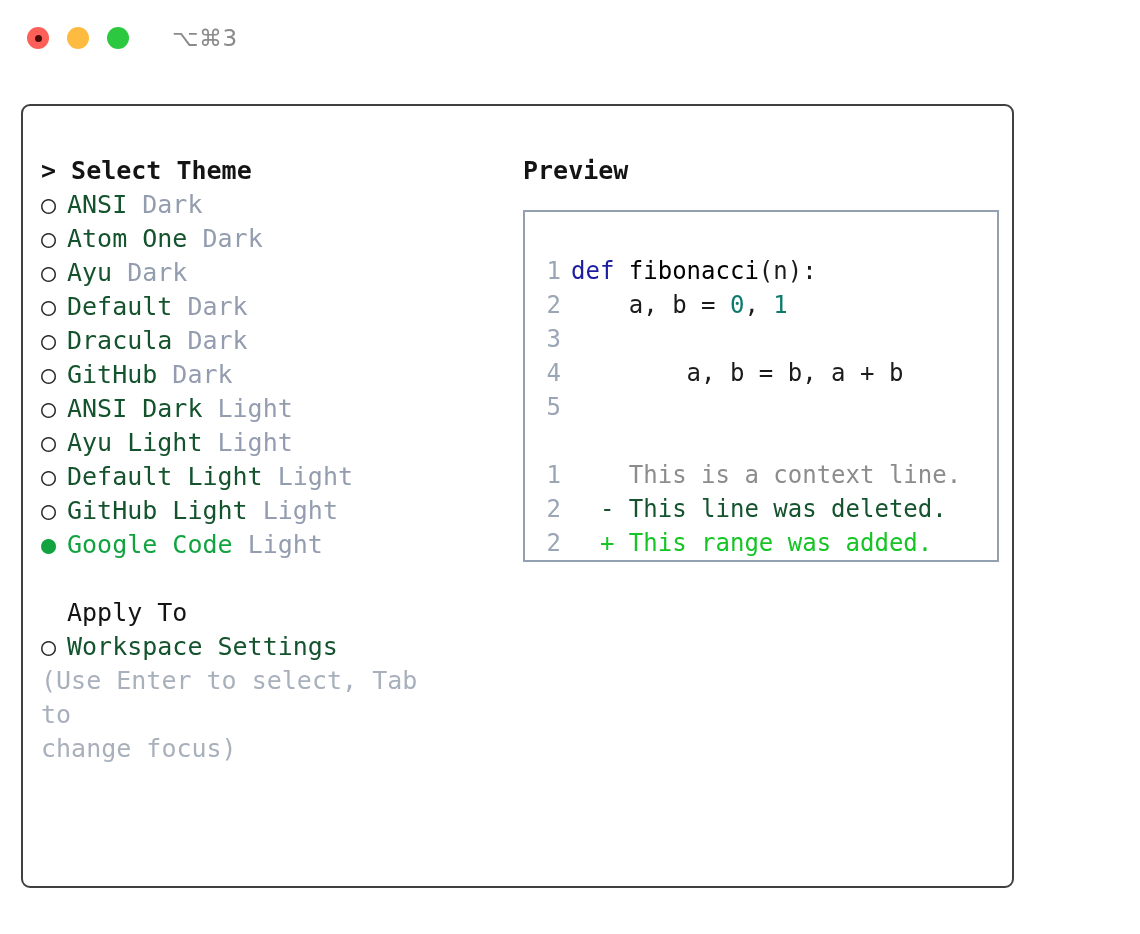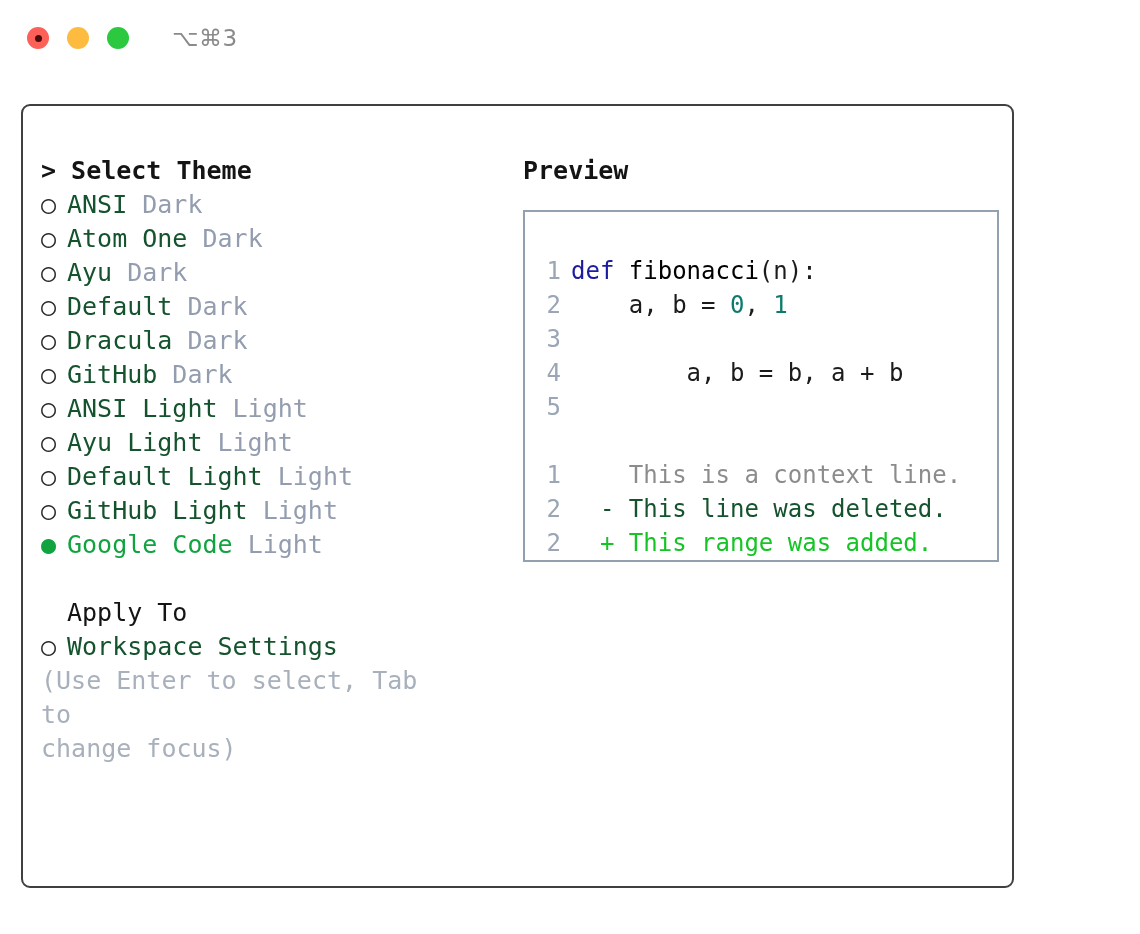--- a/index.html
+++ b/index.html
@@ -203,21 +203,21 @@
 
         <div class="section-title mono">&gt; Select Theme</div>
 
         <div id="theme-list">
             <div class="opt-row mono"><span class="bullet">○</span><span class="opt-label">ANSI</span><span class="opt-suffix"> Dark</span></div>
             <div class="opt-row mono"><span class="bullet">○</span><span class="opt-label">Atom One</span><span class="opt-suffix"> Dark</span></div>
             <div class="opt-row mono"><span class="bullet">○</span><span class="opt-label">Ayu</span><span class="opt-suffix"> Dark</span></div>
             <div class="opt-row mono"><span class="bullet">○</span><span class="opt-label">Default</span><span class="opt-suffix"> Dark</span></div>
             <div class="opt-row mono"><span class="bullet">○</span><span class="opt-label">Dracula</span><span class="opt-suffix"> Dark</span></div>
             <div class="opt-row mono"><span class="bullet">○</span><span class="opt-label">GitHub</span><span class="opt-suffix"> Dark</span></div>
-            <div class="opt-row mono"><span class="bullet">○</span><span class="opt-label">ANSI Light</span><span class="opt-suffix"> Light</span></div>
+            <div class="opt-row mono"><span class="bullet">○</span><span class="opt-label">ANSI Dark</span><span class="opt-suffix"> Light</span></div>
             <div class="opt-row mono"><span class="bullet">○</span><span class="opt-label">Ayu Light</span><span class="opt-suffix"> Light</span></div>
             <div class="opt-row mono"><span class="bullet">○</span><span class="opt-label">Default Light</span><span class="opt-suffix"> Light</span></div>
             <div class="opt-row mono"><span class="bullet">○</span><span class="opt-label">GitHub Light</span><span class="opt-suffix"> Light</span></div>
             <div class="opt-row mono selected"><span class="bullet on">●</span><span class="opt-label">Google Code</span><span class="opt-suffix"> Light</span></div>
           </div>
 
         <div class="spacer-lg"></div>
 
         <div class="group-head mono">Apply To</div>
 

